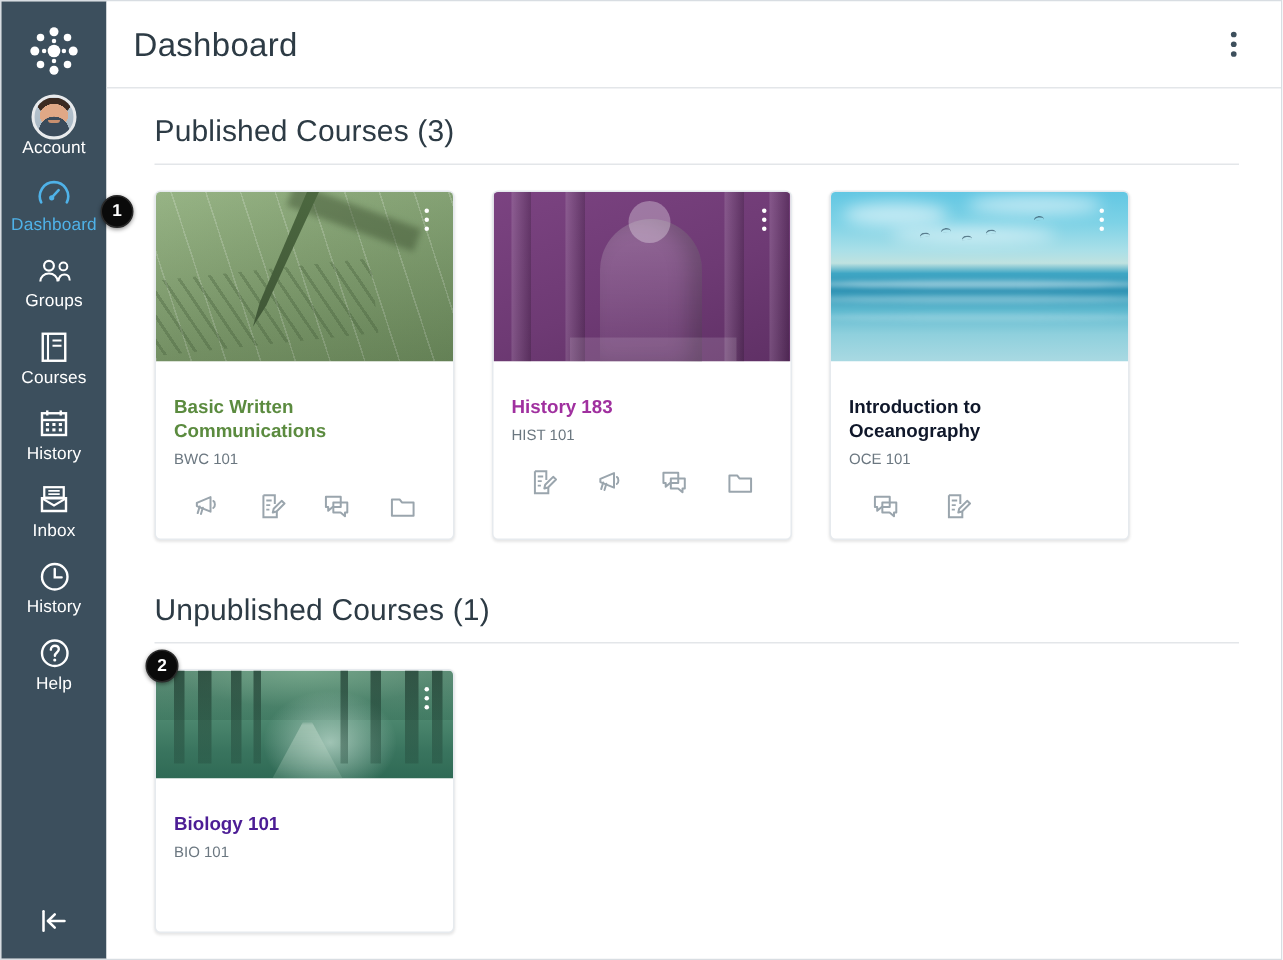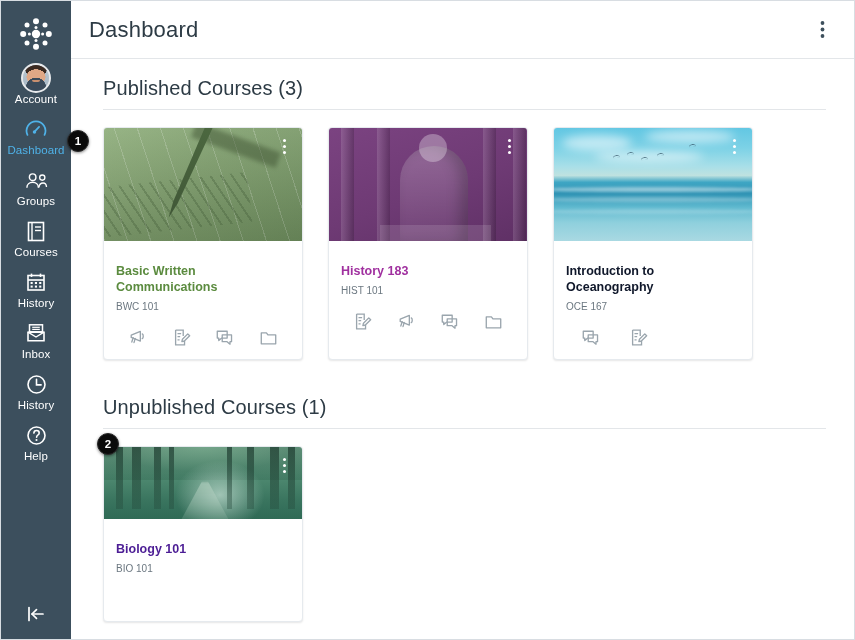--- a/index.html
+++ b/index.html
@@ -627,21 +627,21 @@
               <div class="wave" style="top:72%;opacity:.45"></div>
             </div>
             <div class="card-kebab">
               <i></i>
                 <i></i>
                 <i></i>
             </div>
           </div>
           <div class="card-body">
             <a class="card-name" style="color:#0f172a">Introduction to Oceanography</a>
-            <div class="card-code">OCE 167</div>
+            <div class="card-code">OCE 101</div>
           </div>
           <div class="card-actions two">
             <div class="card-action">
               <svg width="19" height="19" viewBox="0 0 20 20">
                 <path d="M2.4 3.4h10.4v7.2H7.1L4 13.2v-2.6H2.4z" fill="none" stroke="#9aa5ad" stroke-width="1.4" stroke-linejoin="round"></path>
                 <path d="M7.6 7.3h9.8v7.1h-1.6v2.6l-3.1-2.6H7.6z" fill="none" stroke="#9aa5ad" stroke-width="1.4" stroke-linejoin="round"></path>
               </svg>
             </div>
             <div class="card-action">
               <svg width="19" height="19" viewBox="0 0 20 20">

